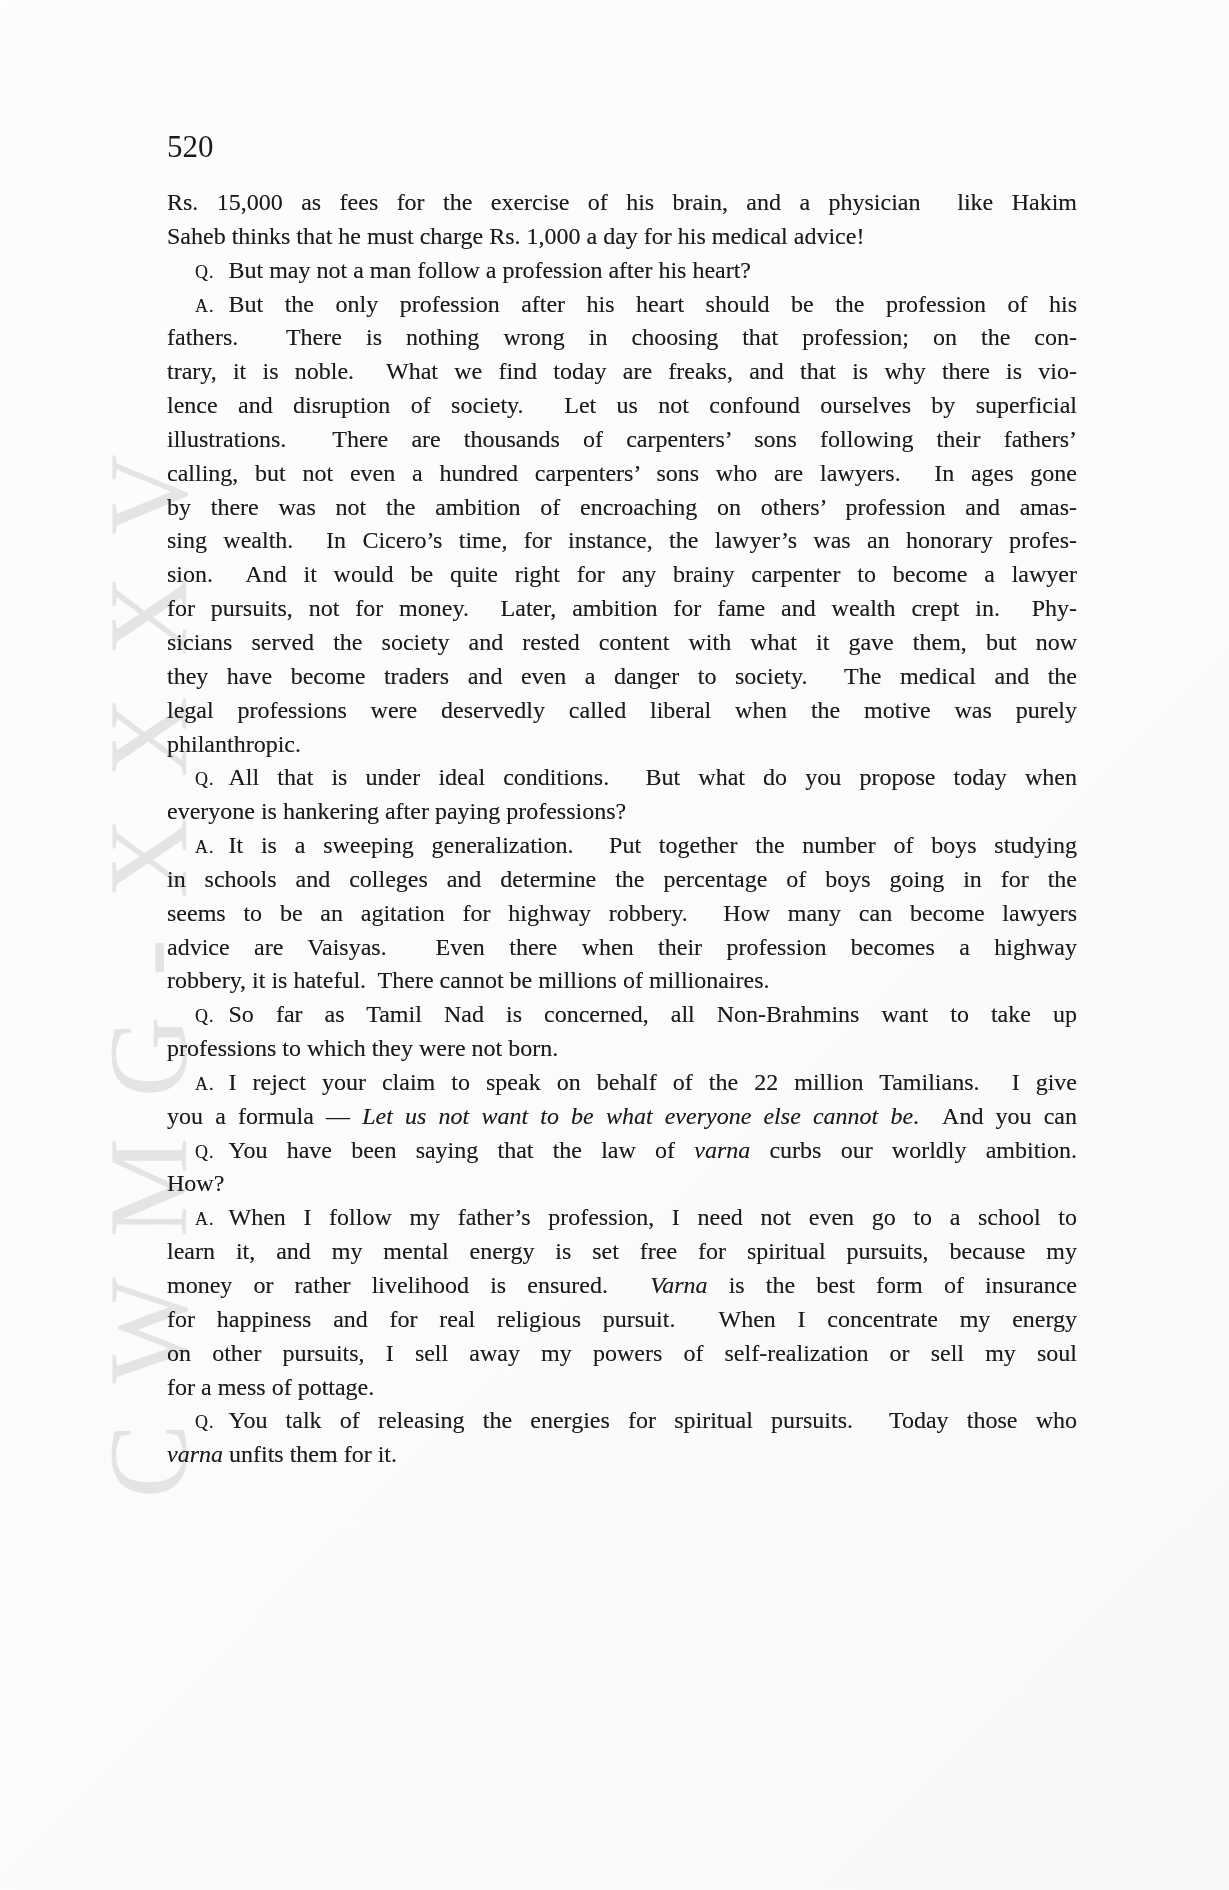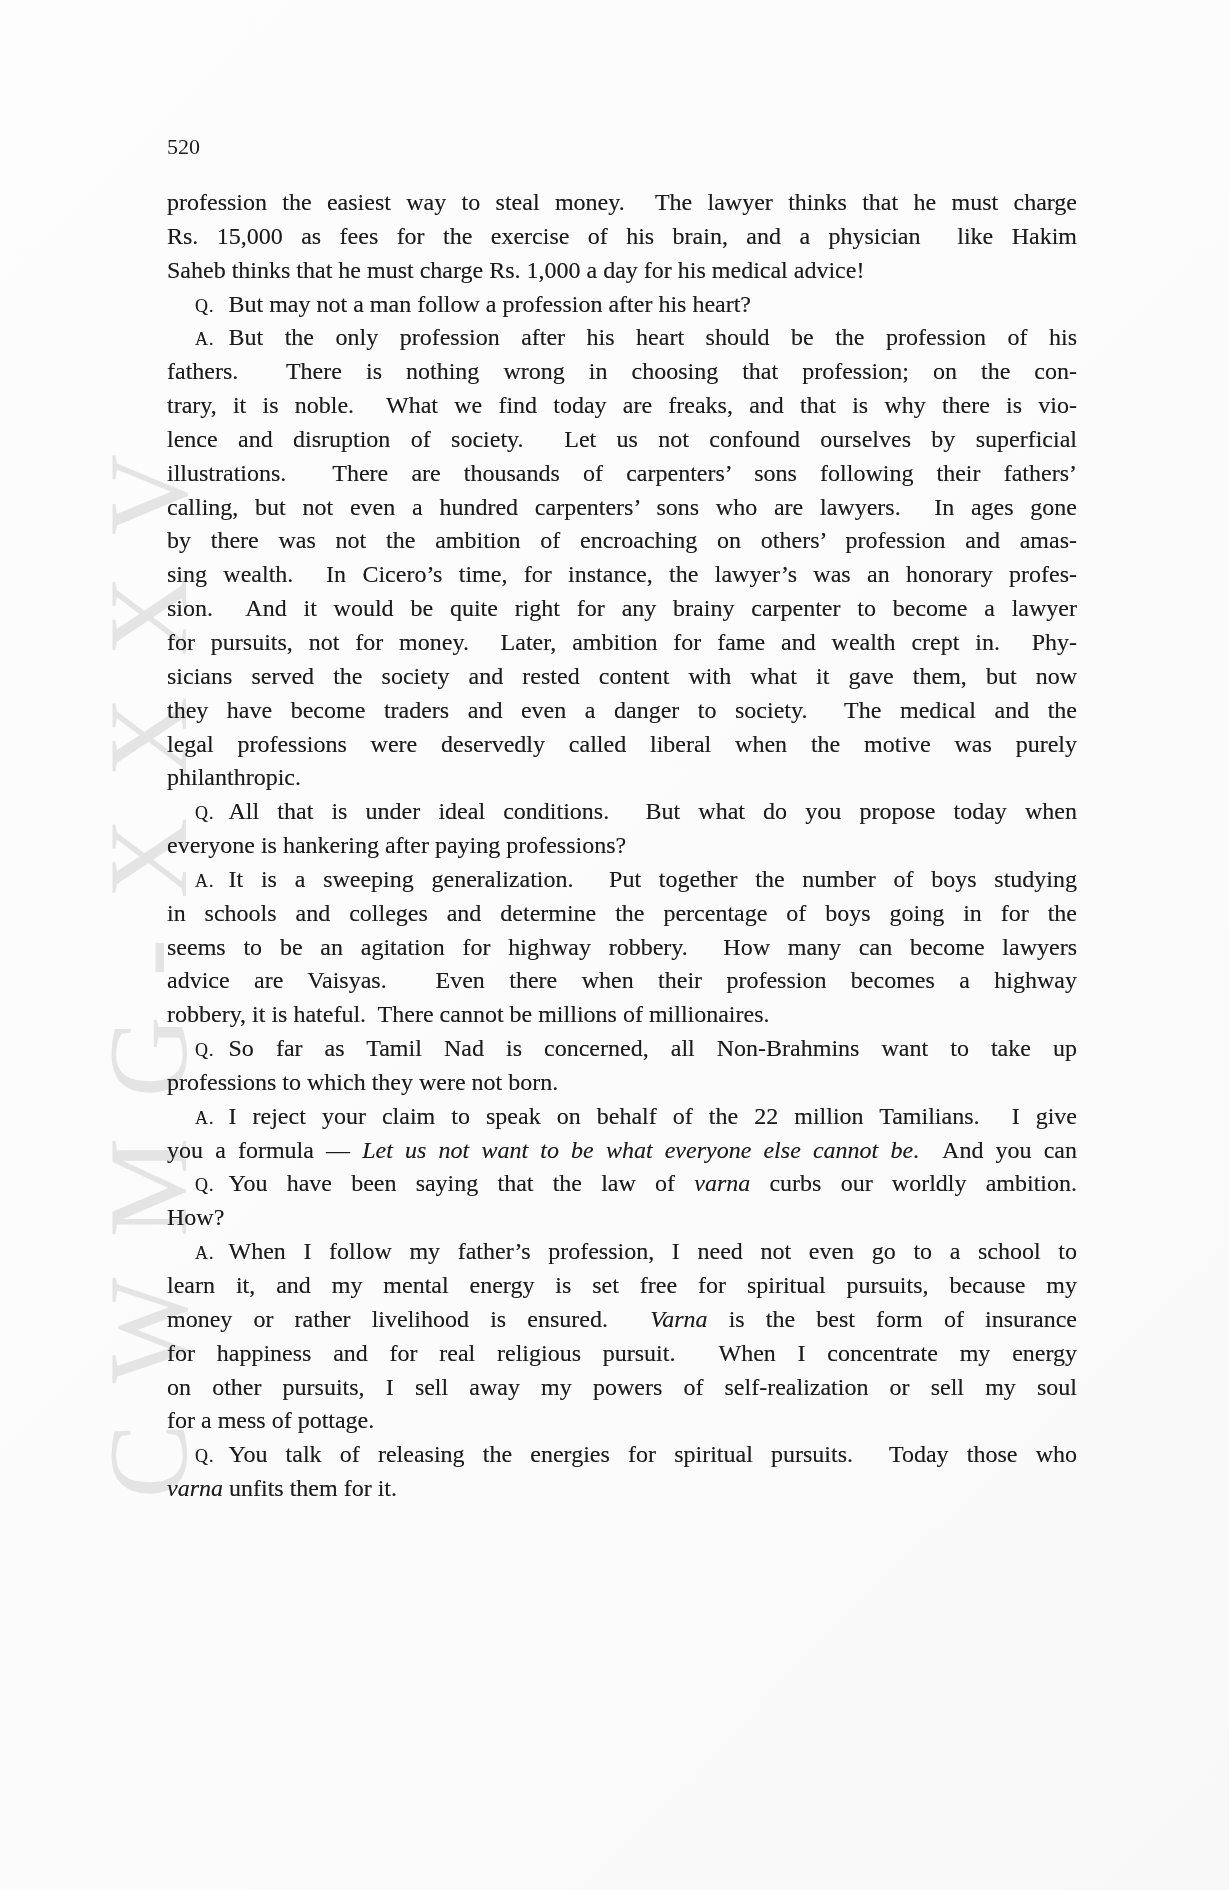--- a/index.html
+++ b/index.html
@@ -26,21 +26,21 @@
     white-space: nowrap;
     user-select: none;
   }
   .header {
     position: absolute;
     left: 167px; top: 130px;
     width: 910px; height: 36px;
   }
   .page-number {
     position: absolute; left: 0; top: 0;
-    font-size: 22px; line-height: 34px;
+    font-size: 31px; line-height: 34px;
   }
   .running-title {
     position: absolute; left: 0; right: 0; top: 4px;
     text-align: center;
     font-size: 21px; line-height: 30px;
     letter-spacing: 4.5px;
     word-spacing: 7px;
   }
   .body-text {
     position: absolute;
@@ -75,21 +75,20 @@
 
 <div class="paper-tint"></div>
 
 <div class="watermark">CWMG-XXXV</div>
 
 <div class="header">
   <span class="page-number">520</span>
 </div>
 
 <div class="body-text">
-    <div class="line justify"><span>profession the easiest way to steal money.  The lawyer thinks that he must charge</span></div>
     <div class="line justify"><span>Rs. 15,000 as fees for the exercise of his brain, and a physician  like Hakim</span></div>
     <div class="line"><span>Saheb thinks that he must charge Rs. 1,000 a day for his medical advice!</span></div>
     <div class="line first"><span class="qa-label">Q.</span><span>But may not a man follow a profession after his heart?</span></div>
     <div class="line justify first"><span class="qa-label">A.</span><span>But the only profession after his heart should be the profession of his</span></div>
     <div class="line justify"><span>fathers.  There is nothing wrong in choosing that profession; on the con-</span></div>
     <div class="line justify"><span>trary, it is noble.  What we find today are freaks, and that is why there is vio-</span></div>
     <div class="line justify"><span>lence and disruption of society.  Let us not confound ourselves by superficial</span></div>
     <div class="line justify"><span>illustrations.  There are thousands of carpenters’ sons following their fathers’</span></div>
     <div class="line justify"><span>calling, but not even a hundred carpenters’ sons who are lawyers.  In ages gone</span></div>
     <div class="line justify"><span>by there was not the ambition of encroaching on others’ profession and amas-</span></div>

